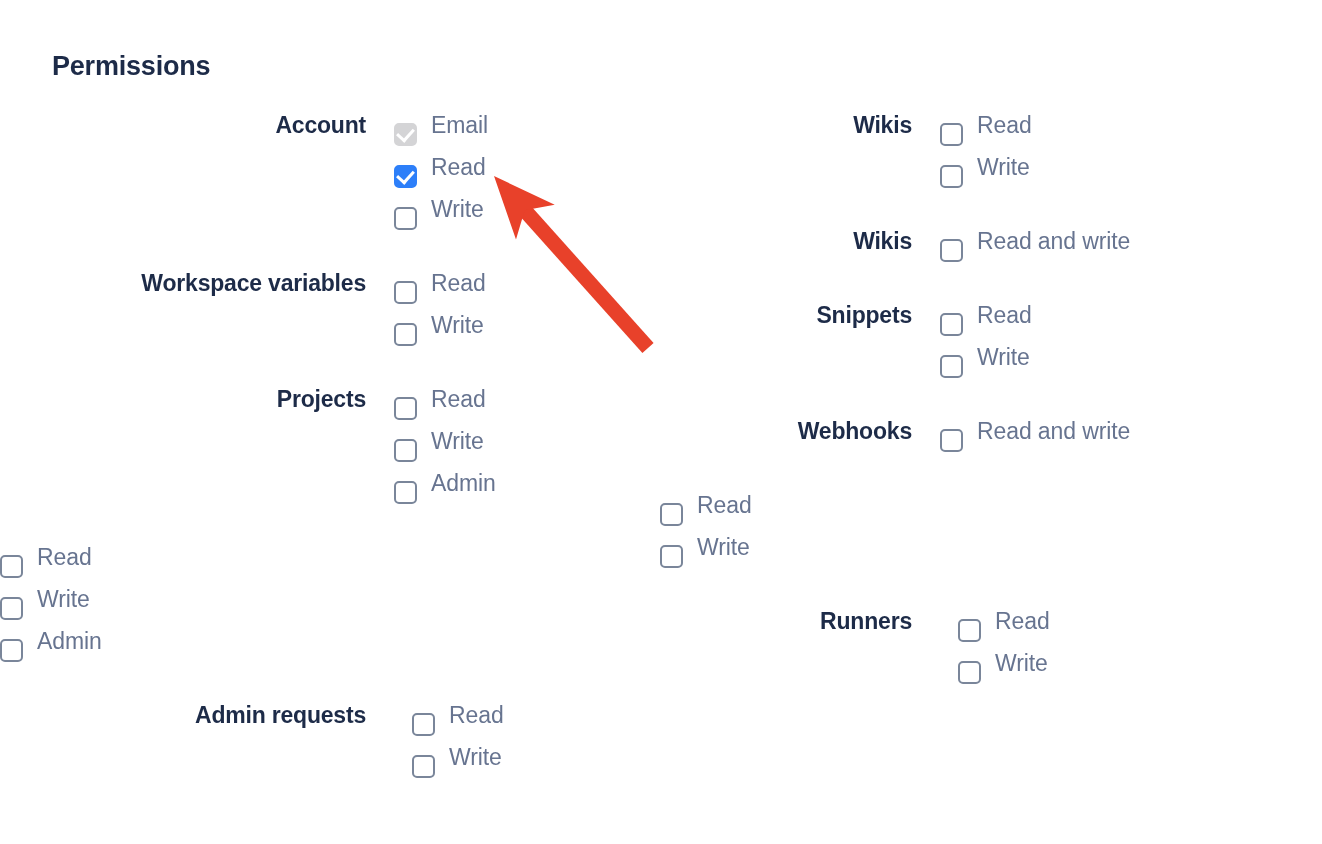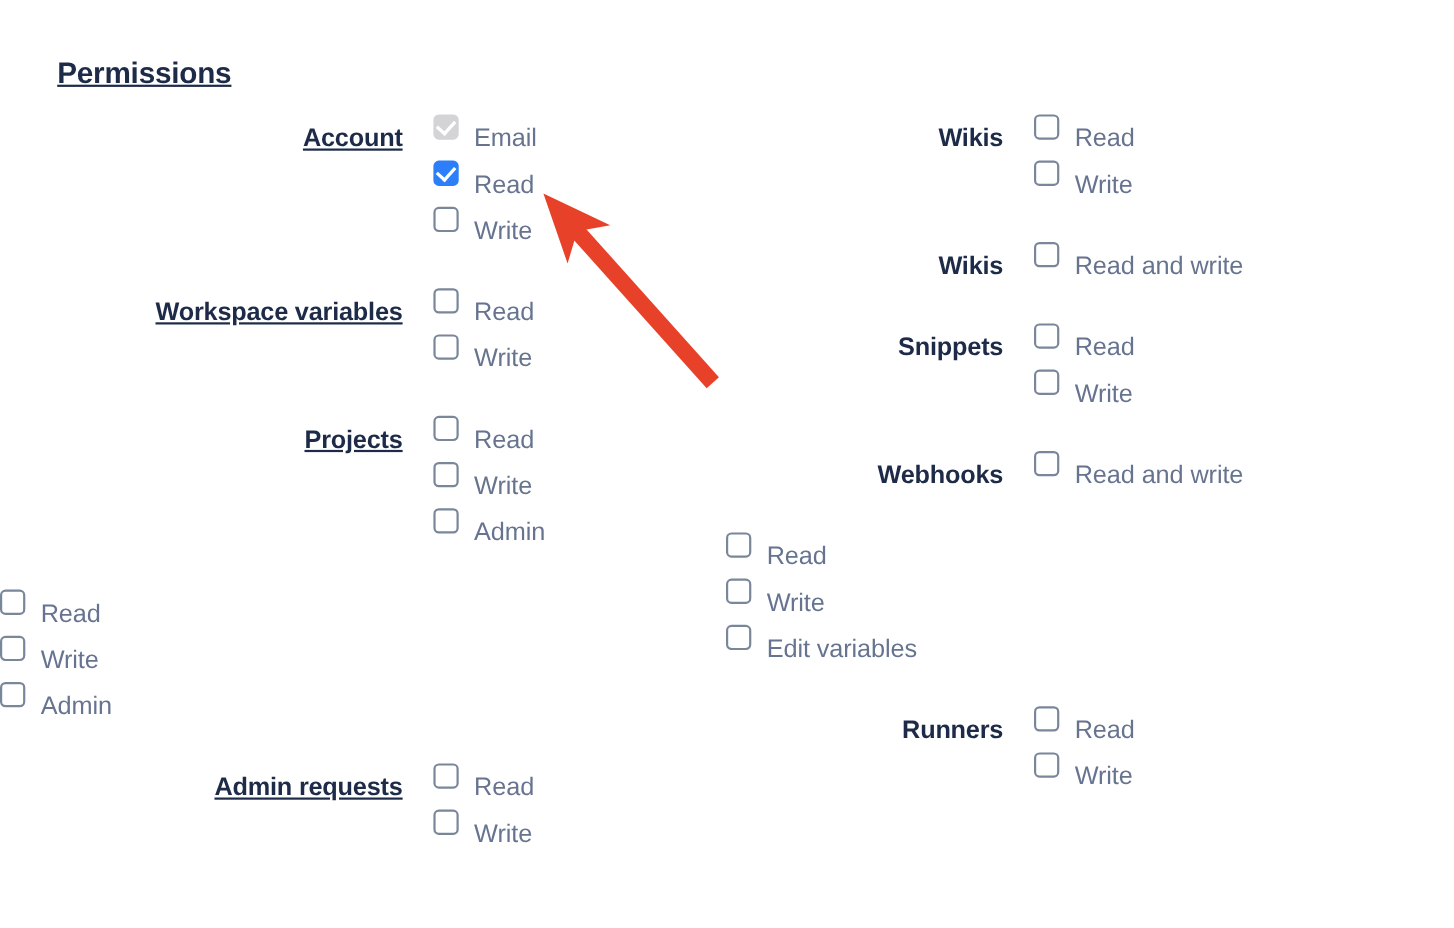--- a/index.html
+++ b/index.html
@@ -18,21 +18,20 @@
 
   #page-title {
     position: absolute;
     left: 52px;
     top: 50px;
     font-size: 27px;
     font-weight: bold;
     color: #1d2b48;
     letter-spacing: -0.2px;
     line-height: 32px;
-    text-decoration: underline;
   }
 
   .columns {
     position: absolute;
     left: 0;
     top: 104px;
     width: 1322px;
   }
 
   .perm-column {
@@ -40,44 +39,44 @@
     top: 0;
   }
   .perm-column.left  { left: 0px;   width: 660px; }
   .perm-column.right { left: 660px; width: 662px; }
 
   .perm-group {
     display: flex;
     align-items: flex-start;
     margin-bottom: 32px;
   }
-  .perm-group:last-child { margin-bottom: 0; }
+  .perm-group:last-child { margin-bottom: 0; gap: 18px; }
 
   .group-label {
     font-size: 23px;
     font-weight: bold;
     color: #1d2b48;
     text-align: right;
     line-height: 42px;
     letter-spacing: -0.2px;
     flex: 0 0 auto;
     padding-right: 28px;
     box-sizing: border-box;
   }
-  .perm-column.left  .group-label { width: 394px; text-decoration: underline; }
+  .perm-column.left  .group-label { width: 394px; }
   .perm-column.right .group-label { width: 280px; }
 
   .group-options {
     flex: 1 1 auto;
     display: block;
   }
 
   .option-row {
     display: flex;
-    align-items: flex-start;
+    align-items: flex-end;
     height: 42px;
   }
 
   .cbx {
     width: 23px;
     height: 23px;
     box-sizing: border-box;
     border-radius: 5px;
     border: 2px solid #7a869a;
     background: #ffffff;
@@ -275,24 +274,20 @@
       <div class="perm-group">
         <div class="group-options">
           <div class="option-row">
             <span class="cbx" role="checkbox" aria-checked="false"></span>
             <span class="option-label">Read</span>
           </div>
           <div class="option-row">
             <span class="cbx" role="checkbox" aria-checked="false"></span>
             <span class="option-label">Write</span>
           </div>
-          <div class="option-row">
-            <span class="cbx" role="checkbox" aria-checked="false"></span>
-            <span class="option-label">Edit variables</span>
-          </div>
         </div>
       </div>
       <div class="perm-group">
         <div class="group-label">Runners</div>
         <div class="group-options">
           <div class="option-row">
             <span class="cbx" role="checkbox" aria-checked="false"></span>
             <span class="option-label">Read</span>
           </div>
           <div class="option-row">

